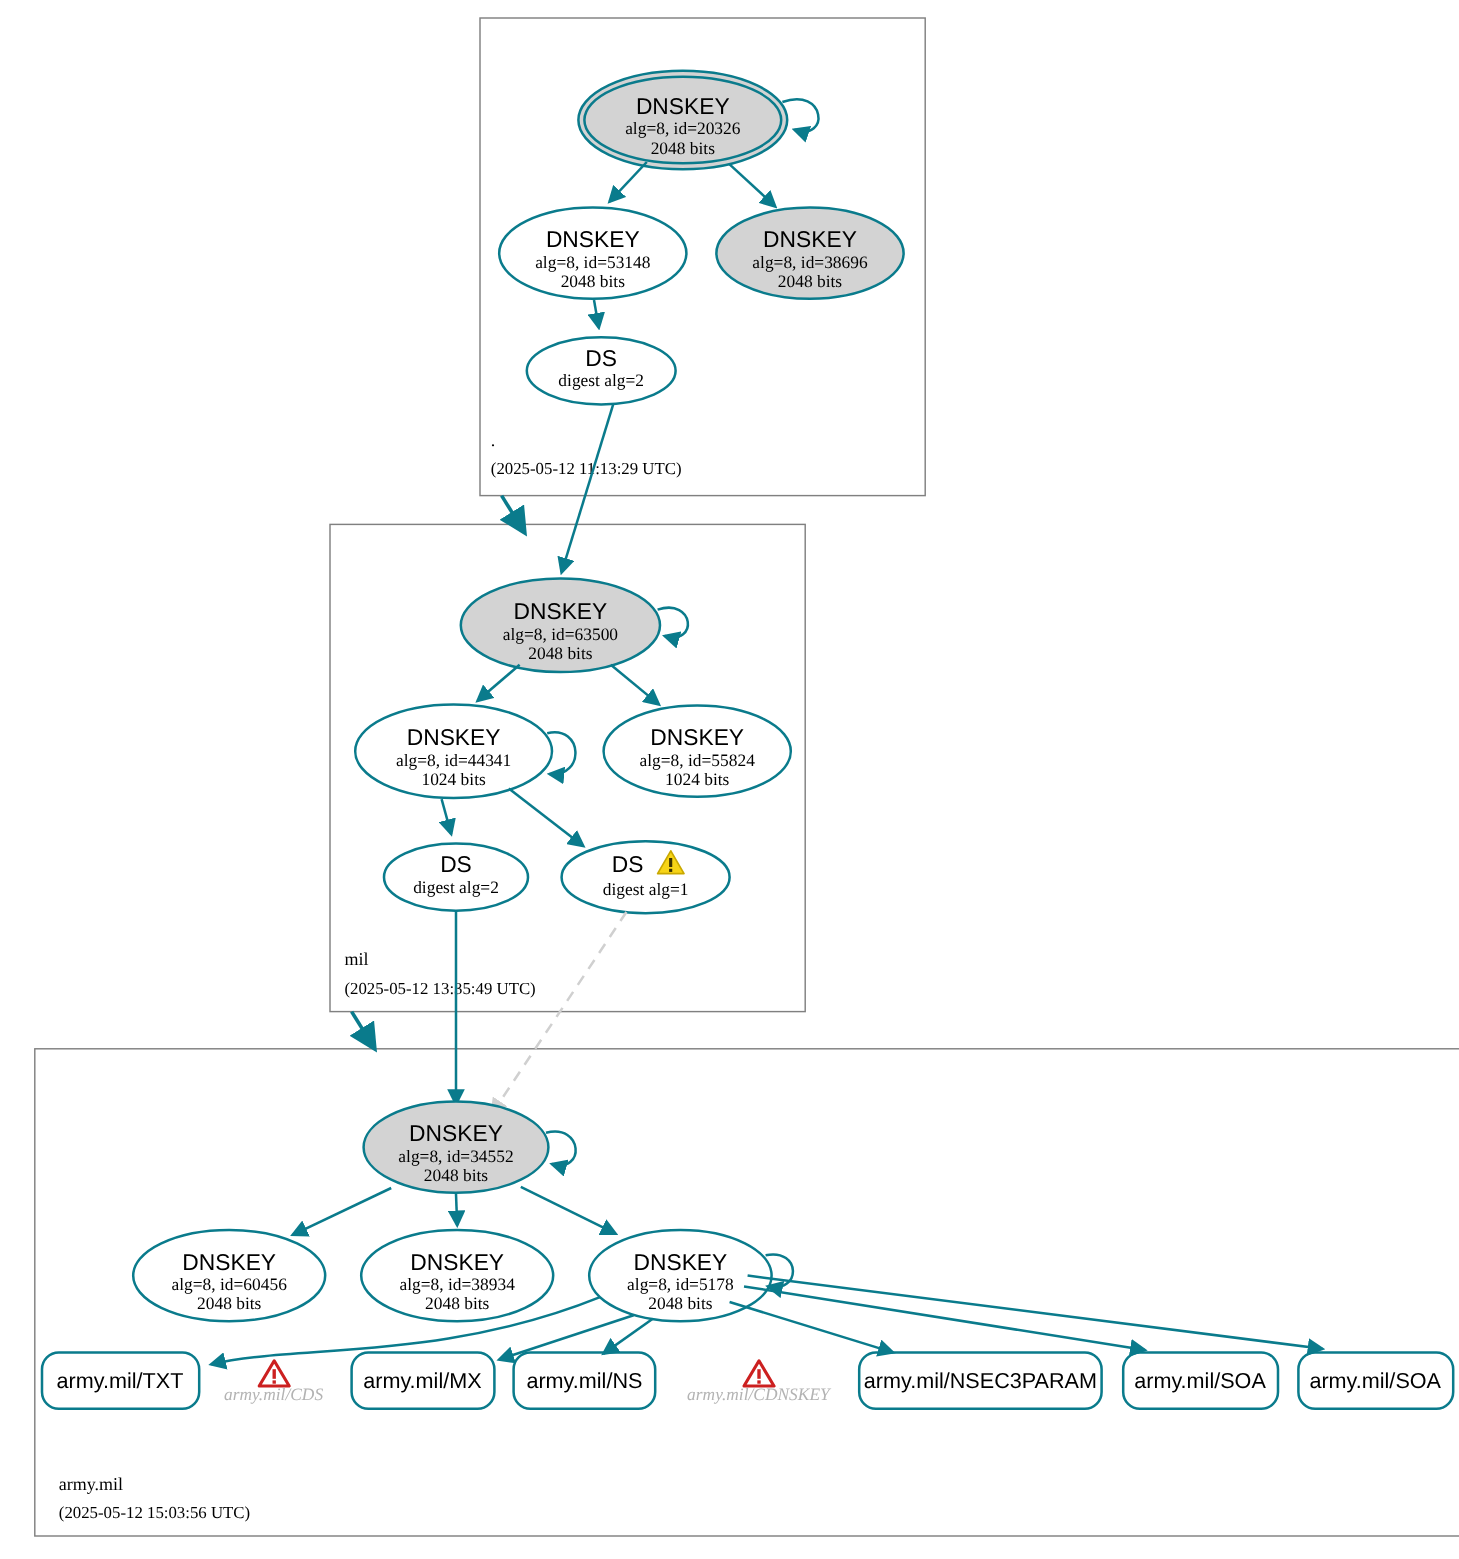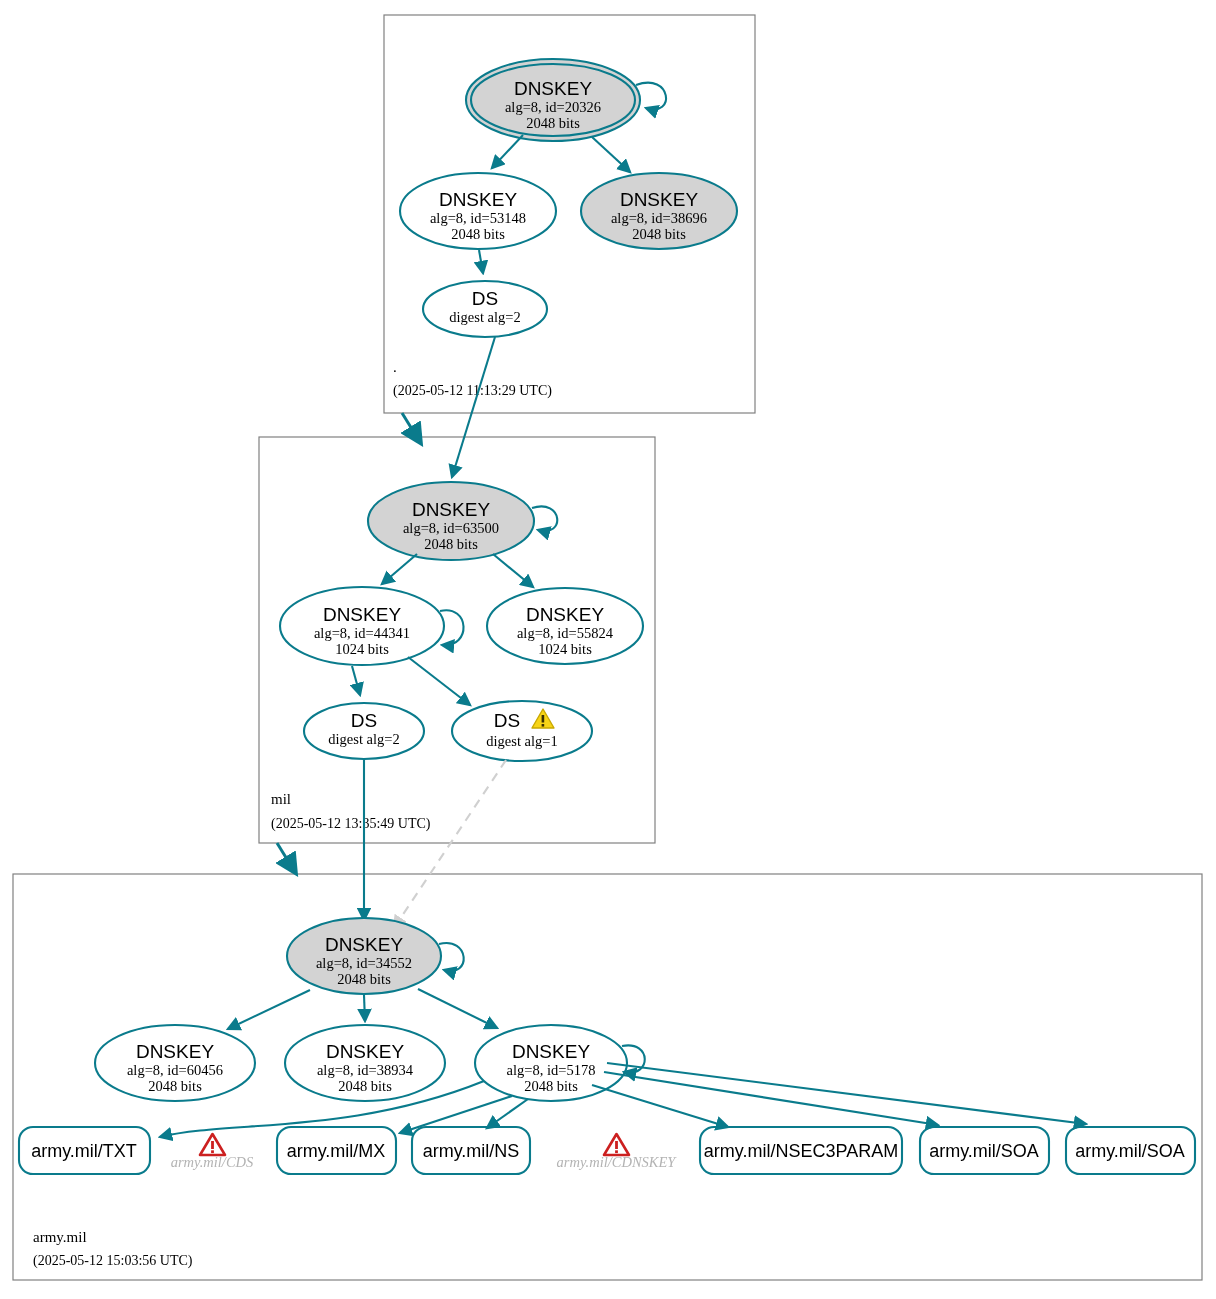--- a/index.html
+++ b/index.html
@@ -10,20 +10,21 @@
   body {
     width: 1216px;
     height: 1299px;
     font-family: "Liberation Sans", sans-serif;
     overflow: hidden;
   }
   #canvas {
     position: relative;
     width: 976px;
     height: 1299px;
+    margin-left: 16px;
   }
   svg.graph {
     display: block;
     width: 1216px;
     height: 1299px;
   }
   .zone-box {
     fill: #ffffff;
     stroke: #808080;
     stroke-width: 1.2;

